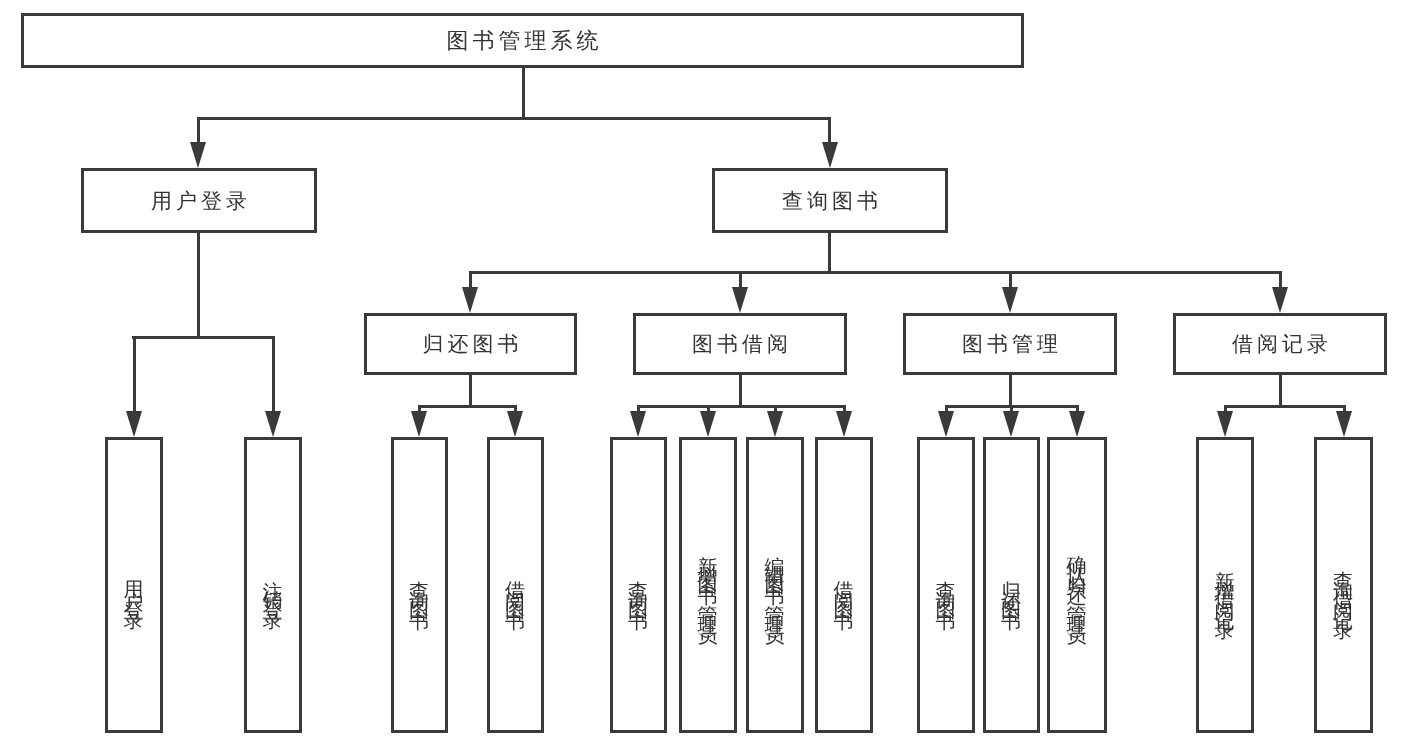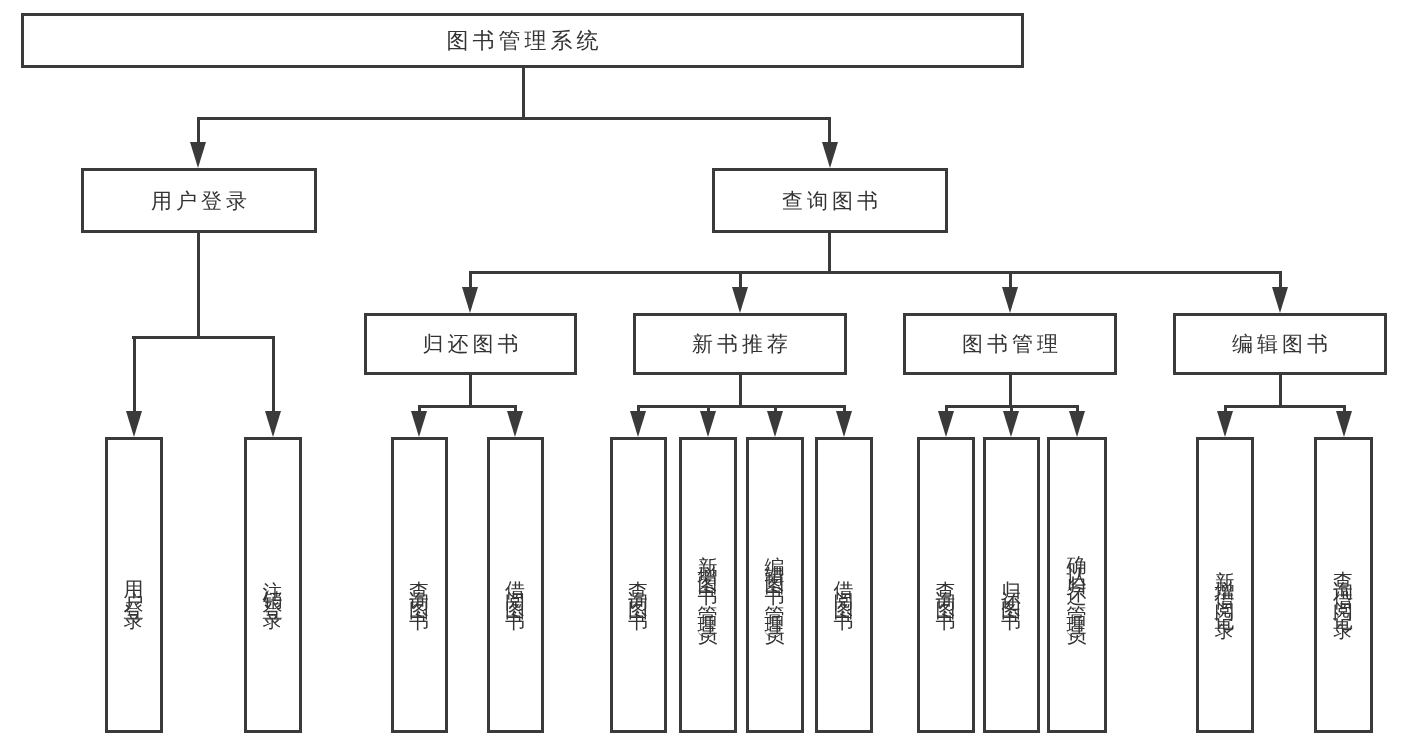--- a/index.html
+++ b/index.html
@@ -110,27 +110,27 @@
   <div class="arrow" style="left:732px;top:287px;"></div>
   <div class="line" style="left:1009px;top:271px;width:3px;height:18px;"></div>
   <div class="arrow" style="left:1002px;top:287px;"></div>
   <div class="line" style="left:1279px;top:271px;width:3px;height:18px;"></div>
   <div class="arrow" style="left:1272px;top:287px;"></div>
 
   <div class="node" style="left:364px;top:313px;width:213px;height:62px;">
     <span class="hlabel">归还图书</span>
   </div>
   <div class="node" style="left:633px;top:313px;width:214px;height:62px;">
-    <span class="hlabel">新书推荐</span>
+    <span class="hlabel">图书借阅</span>
   </div>
   <div class="node" style="left:903px;top:313px;width:214px;height:62px;">
     <span class="hlabel">图书管理</span>
   </div>
   <div class="node" style="left:1173px;top:313px;width:214px;height:62px;">
-    <span class="hlabel">编辑图书</span>
+    <span class="hlabel">借阅记录</span>
   </div>
 
   <div class="line" style="left:469px;top:375px;width:3px;height:32px;"></div>
   <div class="line" style="left:739px;top:375px;width:3px;height:32px;"></div>
   <div class="line" style="left:1009px;top:375px;width:3px;height:32px;"></div>
   <div class="line" style="left:1279px;top:375px;width:3px;height:32px;"></div>
 
   <div class="line" style="left:418px;top:405px;width:99px;height:3px;"></div>
   <div class="line" style="left:637px;top:405px;width:208px;height:3px;"></div>
   <div class="line" style="left:945px;top:405px;width:133px;height:3px;"></div>

